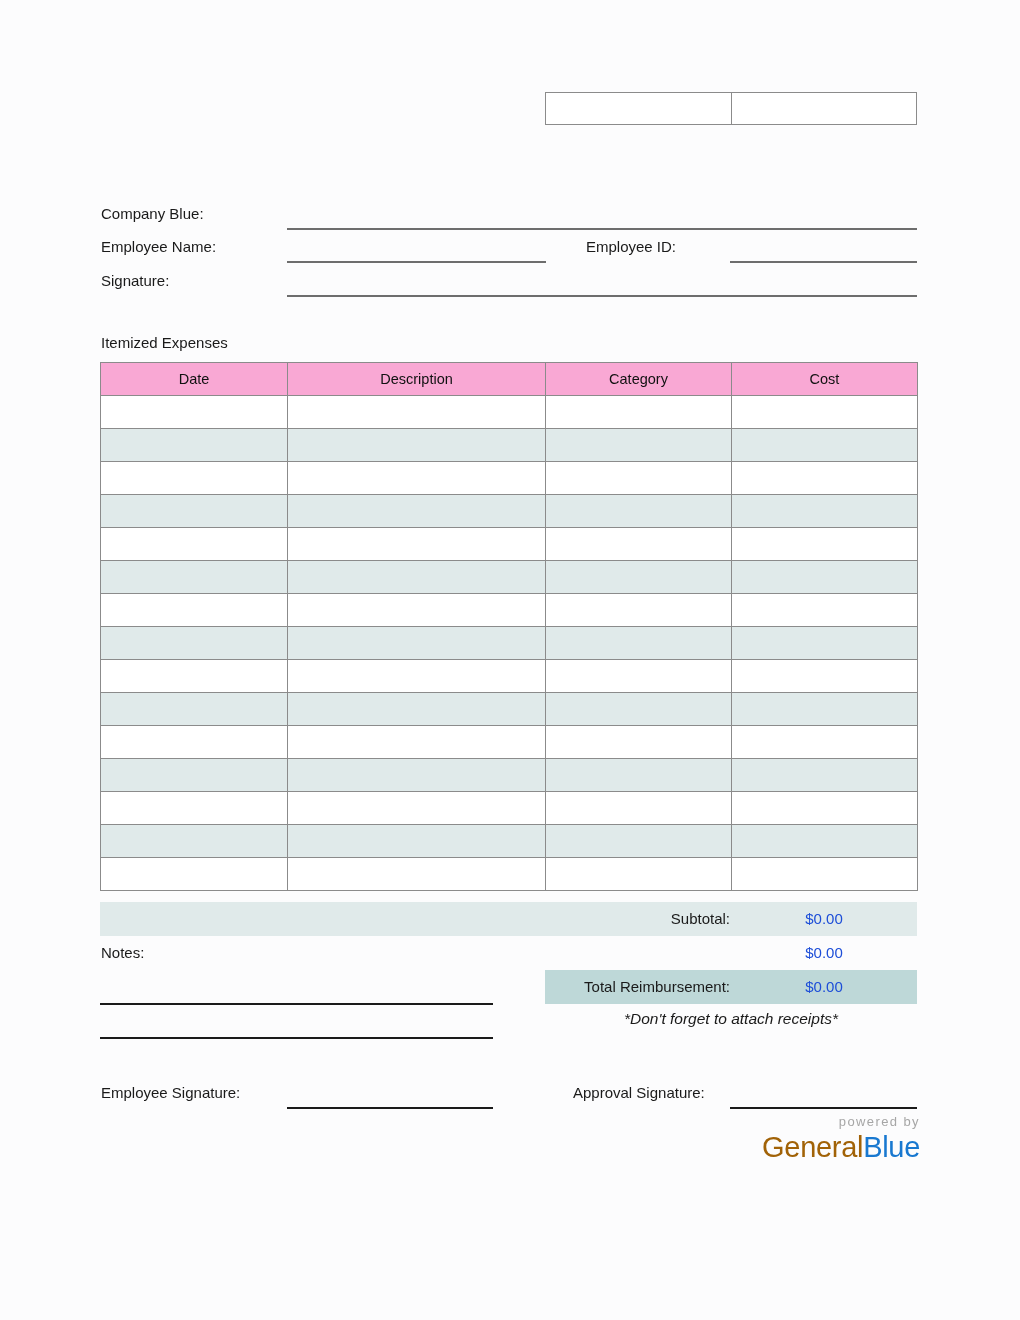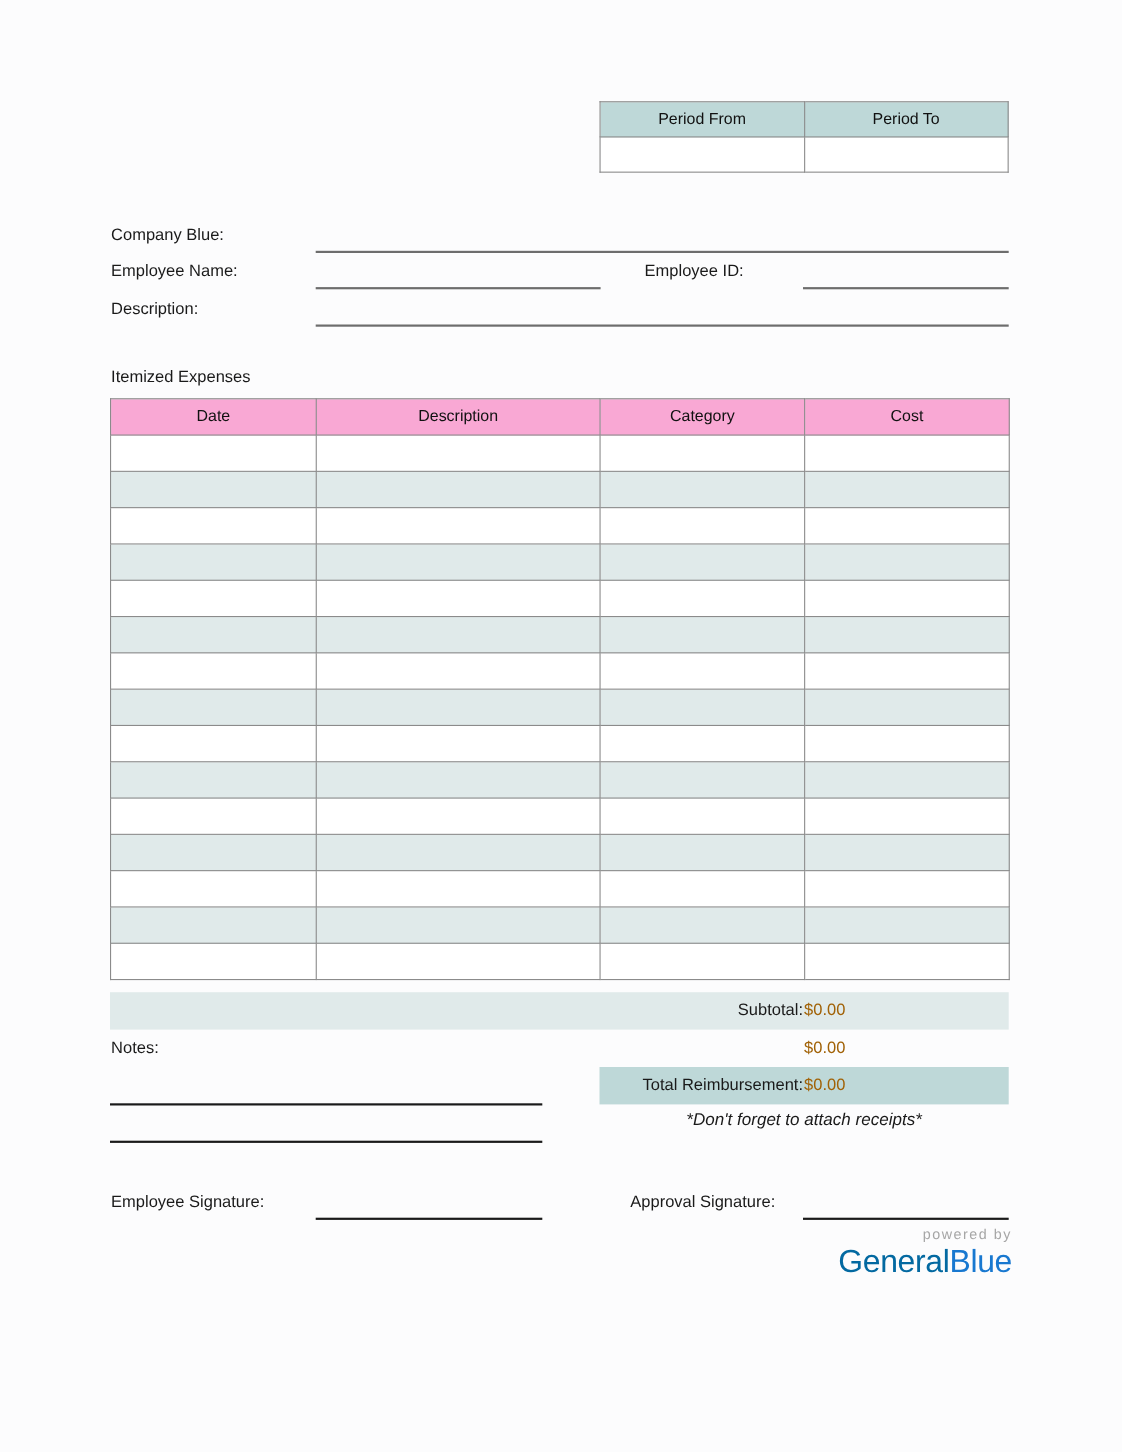--- a/index.html
+++ b/index.html
@@ -142,22 +142,23 @@
     color: #1a1a1a;
     white-space: nowrap;
   }
   .sum-value {
     position: absolute;
     top: 0;
     left: 631px;
     width: 186px;
     height: 34px;
     line-height: 34px;
-    font-size: 15px;
-    color: #a16207;
+    text-align: center;
+    font-size: 15px;
+    color: #1d4ed8;
   }
 
   
   .notes-label {
     position: absolute;
     left: 101px;
     top: 944px;
     font-size: 15px;
   }
   .notes-line {
@@ -205,52 +206,48 @@
     font-size: 13px;
     color: #a6a6a6;
     letter-spacing: 1.4px;
     line-height: 16px;
   }
   .logo-word {
     font-size: 29px;
     line-height: 34px;
     letter-spacing: -0.3px;
   }
-  .logo-word .gen { color: #0369a1; }
+  .logo-word .gen { color: #a16207; }
   .logo-word .blu { color: #1878d0; }
 </style>
 </head>
 <body>
 
 <div class="page">
 
 
   <table class="period-table">
     <tbody>
-      <tr>
-        <td class="hdr">Period From</td>
-        <td class="hdr">Period To</td>
-      </tr>
       <tr>
         <td class="val"></td>
         <td class="val"></td>
       </tr>
     </tbody>
   </table>
 
   <div class="field-label" style="left:101px; top:205px;">Company Blue:</div>
   <div class="field-line" style="left:287px; top:228px; width:630px;"></div>
 
   <div class="field-label" style="left:101px; top:238px;">Employee Name:</div>
   <div class="field-line" style="left:287px; top:261px; width:259px;"></div>
 
   <div class="field-label" style="left:586px; top:238px;">Employee ID:</div>
   <div class="field-line" style="left:730px; top:261px; width:187px;"></div>
 
-  <div class="field-label" style="left:101px; top:272px;">Description:</div>
+  <div class="field-label" style="left:101px; top:272px;">Signature:</div>
   <div class="field-line" style="left:287px; top:295px; width:630px;"></div>
 
   <div class="section-caption">Itemized Expenses</div>
 
   <table class="expense-table">
     <colgroup>
       <col class="c-date">
         <col class="c-desc">
         <col class="c-cat">
         <col class="c-cost">

